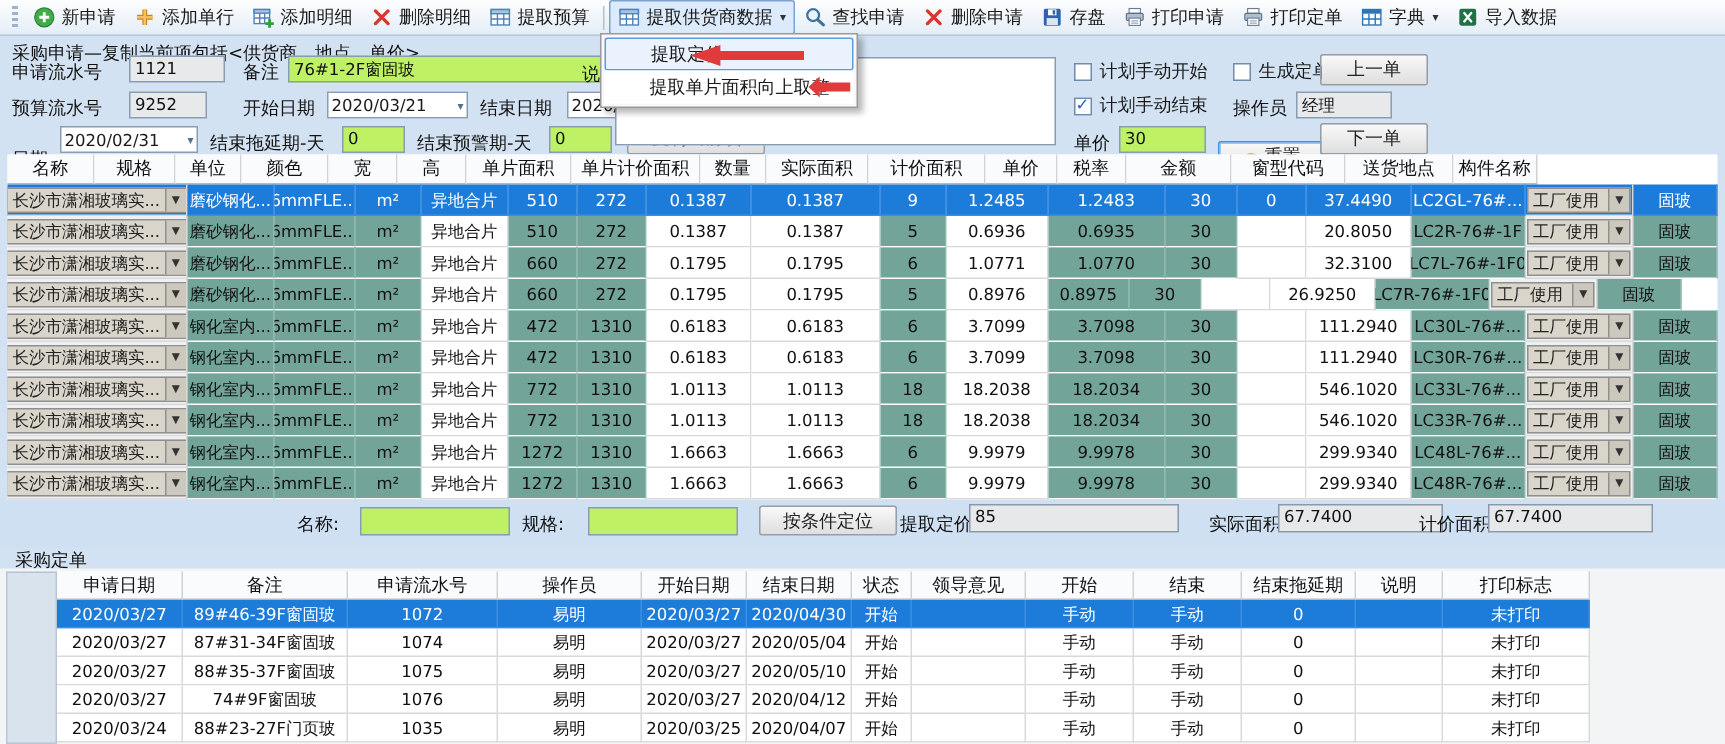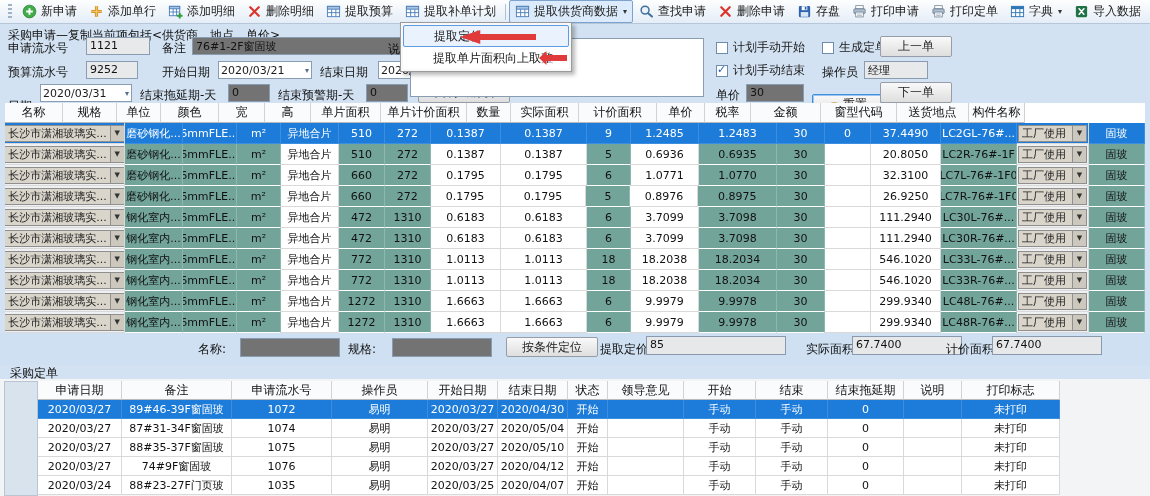--- a/index.html
+++ b/index.html
@@ -35,21 +35,21 @@
   .menu-item{position:relative;height:22px;display:flex;align-items:center;
     padding-left:30px;font-size:12px;background:#fff;}
   .menu-item.hl{border:1px solid #5d9be2;background:#e9f2fd;border-radius:2px;box-sizing:border-box;}
   .red-arrow{position:absolute;top:4px;height:14px;}
   .red-arrow svg{width:100%;height:100%;}
   .menu-item:nth-child(1) .red-arrow{left:56px;width:76px;}
   .menu-item:nth-child(2) .red-arrow{right:2px;width:28px;}
   
   .lbl{position:absolute;font-size:12px;color:#111;white-space:nowrap;}
   .inp{position:absolute;height:18px;box-sizing:border-box;border:1px solid #889cb3;
-    background:#737373;font-size:11px;padding:1px 3px;color:#111;white-space:nowrap;overflow:hidden;}
+    background:#bef264;font-size:11px;padding:1px 3px;color:#111;white-space:nowrap;overflow:hidden;}
   .inp.ro{background:#e7e9ea;}
   .dcombo{position:absolute;height:18px;box-sizing:border-box;border:1px solid #889cb3;
     background:#fff;font-size:11px;display:flex;align-items:center;padding:0 2px;gap:2px;}
   .dcombo .dar{margin-left:auto;font-size:8px;color:#55708e;}
   .tarea{position:absolute;border:1px solid #889cb3;background:#fff;}
   .cbrow{position:absolute;display:flex;align-items:center;gap:5px;font-size:12px;}
   .cb{width:12px;height:12px;box-sizing:border-box;border:1px solid #6e8cad;background:#fff;
     position:relative;flex:0 0 auto;}
   .cb.on::after{content:"✓";position:absolute;left:0px;top:-3px;font-size:11px;color:#2b62b8;font-weight:bold;}
   .btn{position:absolute;height:21px;box-sizing:border-box;display:inline-flex;align-items:center;
@@ -134,30 +134,20 @@
     <div class="tb-item">
       <span class="tb-ico">
         <svg viewBox="0 0 16 16">
           <rect x="1.5" y="2.5" width="13" height="11" fill="#fff" stroke="#4f81bd"></rect>
           <rect x="1.5" y="2.5" width="13" height="3" fill="#a8c4e4" stroke="#4f81bd"></rect>
           <path d="M6 5.5v8M10.5 5.5v8M1.5 9.2h13" stroke="#4f81bd" stroke-width="1"></path>
         </svg>
       </span>
       <span>提取预算</span>
     </div>
-    <div class="tb-item">
-      <span class="tb-ico">
-        <svg viewBox="0 0 16 16">
-          <rect x="1.5" y="2.5" width="13" height="11" fill="#fff" stroke="#4f81bd"></rect>
-          <rect x="1.5" y="2.5" width="13" height="3" fill="#a8c4e4" stroke="#4f81bd"></rect>
-          <path d="M6 5.5v8M10.5 5.5v8M1.5 9.2h13" stroke="#4f81bd" stroke-width="1"></path>
-        </svg>
-      </span>
-      <span>提取补单计划</span>
-    </div>
     <div class="tb-sep"></div>
     <div class="tb-item open">
       <span class="tb-ico">
         <svg viewBox="0 0 16 16">
           <rect x="1.5" y="2.5" width="13" height="11" fill="#fff" stroke="#4f81bd"></rect>
           <rect x="1.5" y="2.5" width="13" height="3" fill="#a8c4e4" stroke="#4f81bd"></rect>
           <path d="M6 5.5v8M10.5 5.5v8M1.5 9.2h13" stroke="#4f81bd" stroke-width="1"></path>
         </svg>
       </span>
       <span>提取供货商数据</span>
@@ -252,21 +242,21 @@
   <span class="dar">▾</span>
 </div>
 <div class="lbl" style="left:320px;top:64px;">结束日期</div>
 <div class="dcombo" style="left:378px;top:61px;width:94px;z-index:2;">
   <span>2020/03/28</span>
   <span class="dar">▾</span>
 </div>
 
 <div class="lbl" style="left:8px;top:98px;">日期</div>
 <div class="dcombo" style="left:40px;top:84px;width:92px;">
-  <span>2020/03/31</span>
+  <span>2020/02/31</span>
   <span class="dar">▾</span>
 </div>
 <div class="lbl" style="left:140px;top:87px;">结束拖延期-天</div>
 <div class="inp" style="left:228px;top:84px;width:42px;">0</div>
 <div class="lbl" style="left:278px;top:87px;">结束预警期-天</div>
 <div class="inp" style="left:366px;top:84px;width:42px;">0</div>
 <div class="btn" style="left:418px;top:82px;width:92px;">复制当前项</div>
 
 <div class="cbrow" style="left:716px;top:39px;">
   <span class="cb"></span>
@@ -417,21 +407,21 @@
       <div class="tcell teal" style="width: 58px;">磨砂钢化...</div>
       <div class="tcell teal" style="width: 54px;">6mmFLE...</div>
       <div class="tcell teal" style="width: 44px;">m²</div>
       <div class="tcell white" style="width: 58px;">异地合片</div>
       <div class="tcell teal" style="width: 46px;">660</div>
       <div class="tcell teal" style="width: 46px;">272</div>
       <div class="tcell white" style="width: 70px;">0.1795</div>
       <div class="tcell white" style="width: 86px;">0.1795</div>
       <div class="tcell teal" style="width: 44px;">5</div>
       <div class="tcell white" style="width: 68px;">0.8976</div>
-      <div class="tcell teal" style="width: 79px;">0.8975</div>
+      <div class="tcell teal" style="width: 54px;">0.8975</div>
       <div class="tcell teal" style="width: 48px;">30</div>
       <div class="tcell white" style="width: 46px;"></div>
       <div class="tcell white" style="width: 70px;">26.9250</div>
       <div class="tcell teal" style="width: 76px;">LC7R-76#-1F0</div>
       <div class="tcell combo" style="width: 72px;">
         <div class="combobox">
           <span class="txt">工厂使用</span>
           <span class="arr">▼</span>
         </div>
       </div>

